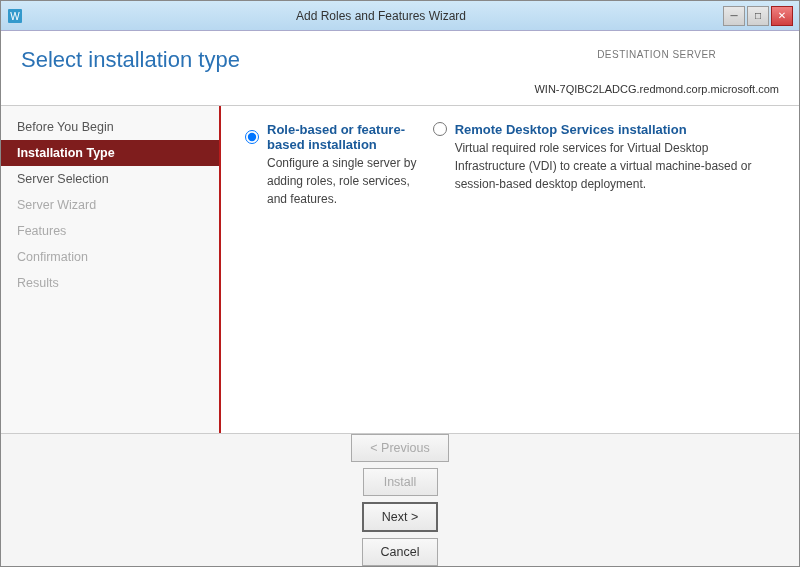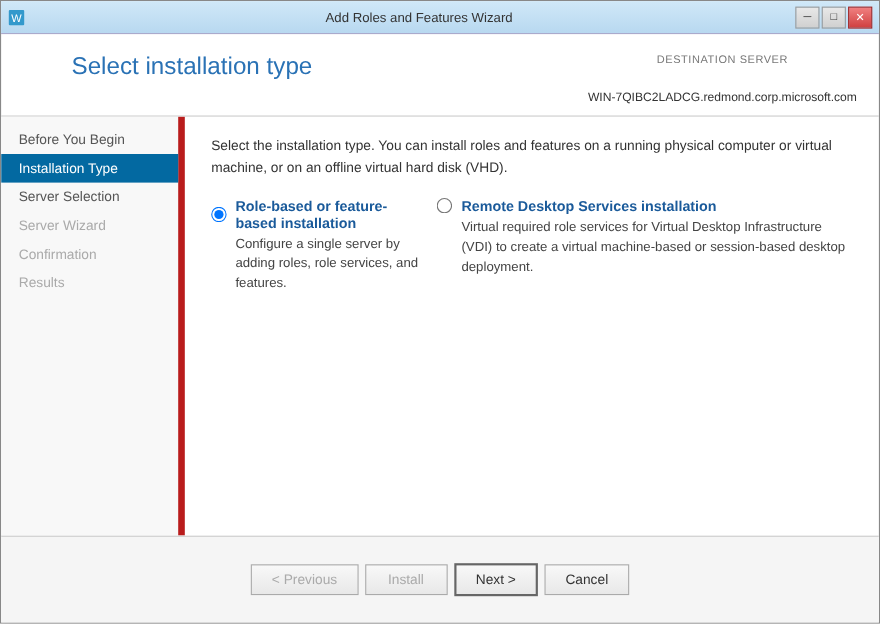--- a/index.html
+++ b/index.html
@@ -79,21 +79,20 @@
       display: flex;
       padding: 16px 20px 6px 20px;
       justify-content: space-between;
       align-items: flex-start;
       flex-shrink: 0;
     }
     .page-title {
       font-size: 22px;
       color: #2a72b5;
       font-weight: 300;
-      margin-left: 44px;
     }
     .destination-info {
       text-align: center;
       font-size: 11px;
       color: #555;
       line-height: 1.6;
     }
     .destination-label {
       color: #777;
       font-size: 10px;
@@ -104,35 +103,36 @@
       color: #333;
       font-size: 11px;
       margin-top: 18px;
     }
     .body-layout {
       display: flex;
       flex: 1;
       overflow: hidden;
     }
     .sidebar {
-      width: 167px;
+      width: 220px;
       flex-shrink: 0;
       padding: 8px 0;
-      border-right: 6px solid #b91c1c;
+      border-right: 2px solid #b91c1c;
       background: #f8f8f8;
     }
     .sidebar-item {
       padding: 6px 16px;
       font-size: 12.5px;
       cursor: pointer;
       color: #555;
     }
     .sidebar-item.active {
-      background: #0369a1;
+      background: #7f1d1d;
       color: #fff;
+      font-weight: bold;
     }
     .sidebar-item.disabled {
       color: #aaa;
       cursor: default;
     }
     .main-content {
       flex: 1;
       padding: 16px 24px;
       overflow-y: auto;
     }
@@ -168,27 +168,28 @@
       color: #1a5a9a;
     }
     .option-description {
       font-size: 12px;
       color: #444;
       margin-left: 22px;
       line-height: 1.5;
     }
     .footer {
       display: flex;
-      justify-content: center;
-      align-items: center;
-      padding: 24px 16px;
+      justify-content: flex-start;
+      align-items: center;
+      padding: 0 16px;
       border-top: 1px solid #ccc;
       background: #f5f5f5;
       gap: 6px;
       flex-shrink: 0;
+      flex-direction: column;
     }
     .footer-btn {
       padding: 6px 18px;
       font-size: 12.5px;
       border: 1px solid #aaa;
       background: linear-gradient(to bottom, #f8f8f8, #e8e8e8);
       cursor: pointer;
       color: #333;
       min-width: 75px;
       text-align: center;
@@ -248,29 +249,31 @@
         <div class="sidebar-item active">
           <span>Installation Type</span>
         </div>
         <div class="sidebar-item">
           <span>Server Selection</span>
         </div>
         <div class="sidebar-item disabled">
           <span>Server Wizard</span>
         </div>
         <div class="sidebar-item disabled">
+          <span>Features</span>
+        </div>
+        <div class="sidebar-item disabled">
           <span>Confirmation</span>
         </div>
         <div class="sidebar-item disabled">
           <span>Results</span>
         </div>
       </div>
 
       <div class="main-content">
-        <p class="description-text">Select the installation type. You can install roles and features on a running physical computer or virtual machine, or on an offline virtual hard disk (VHD).</p>
 
         <div class="option-group">
 
           <div class="option-item">
             <div class="option-label-row">
               <input type="radio" class="option-radio" name="install-type" checked="" style="">
               <span class="option-title">Role-based or feature-based installation</span>
             </div>
             <div class="option-description">Configure a single server by adding roles, role services, and features.</div>
           </div>

